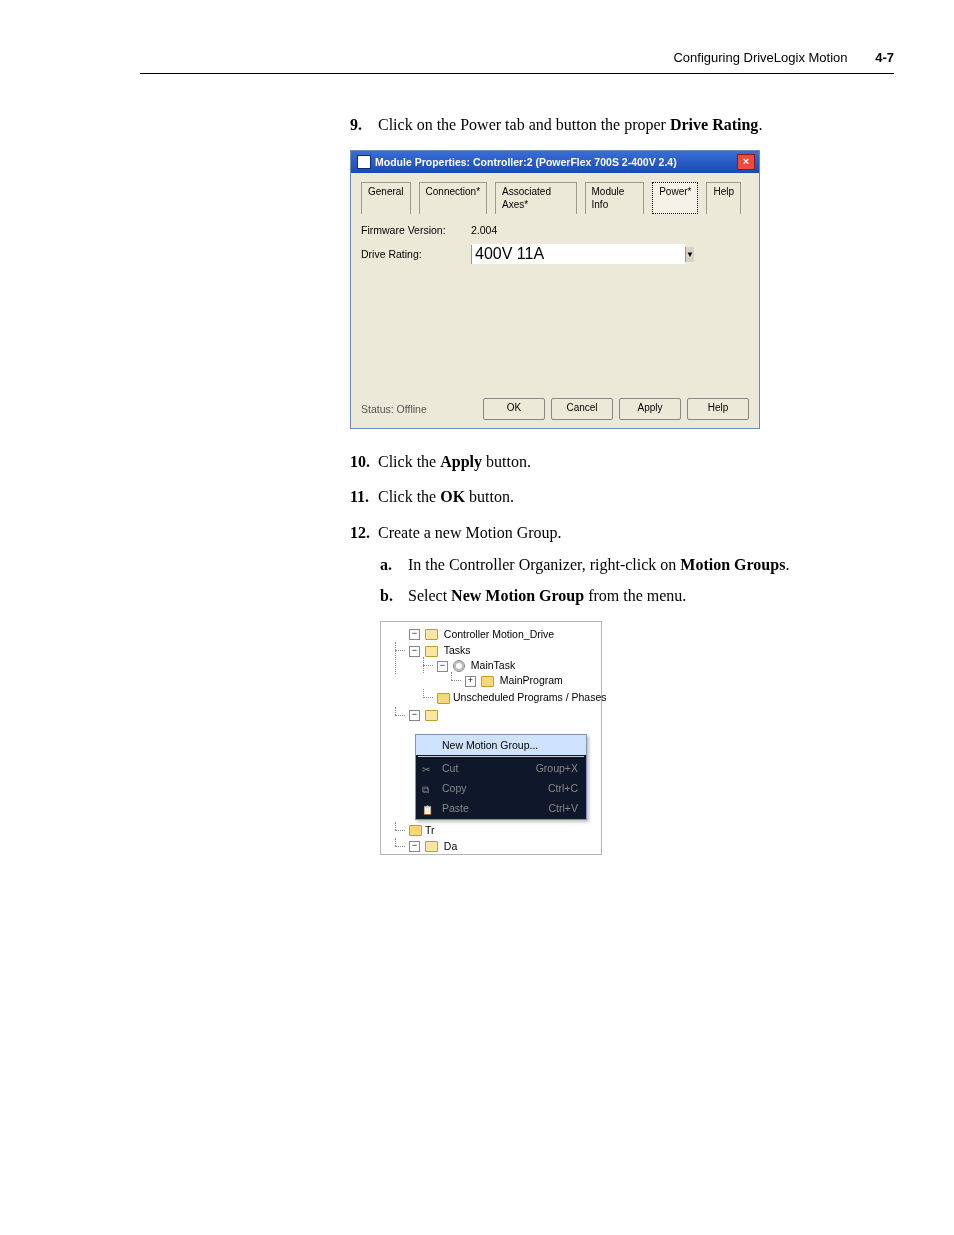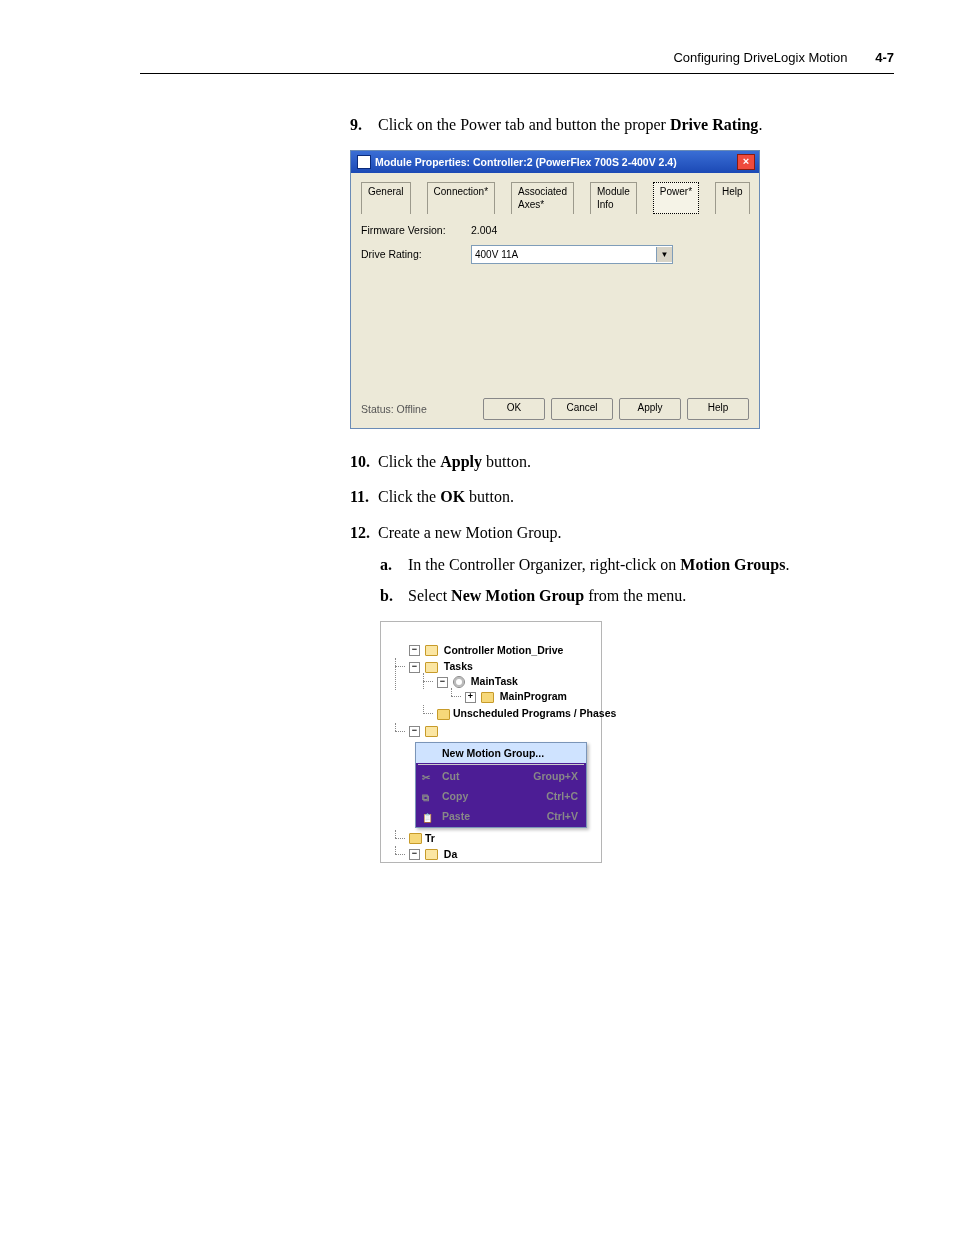--- a/index.html
+++ b/index.html
@@ -57,21 +57,21 @@
   background: #ef4b3d;
   color: #fff;
   text-align: center;
   font-weight: bold;
   border: 1px solid #8b1a10;
   line-height: 12px;
   font-size: 11px;
   font-family: Arial;
 }
 .dlg-body { padding: 8px 10px 10px 10px; }
-.tabs { display:flex; gap:16px; margin-bottom:10px; font-size:10px;}
+.tabs { display:flex; gap:8px; margin-bottom:10px; font-size:10px;}
 .tab {
   padding: 2px 6px;
   border: 1px solid #9c9a8c;
   border-bottom: none;
   background: #ece9d8;
   position: relative;
   top: 1px;
 }
 .tab.active { border: 1px dotted #000; background:#f5f3e7;}
 .tab-underline { border-bottom:1px solid #9c9a8c; flex:1; height:1px; align-self:flex-end;}
@@ -79,63 +79,62 @@
 .form-label { width: 110px; }
 .form-val { }
 .combo {
   display: inline-flex;
   align-items: center;
   border: 1px solid #7f9db9;
   background: #fff;
   width: 200px;
   height: 17px;
 }
-.combo input { border:none; flex:1; font-size:10px; padding:1px 3px; outline:none;}
+.combo input { border:none; flex:1; font-size:16px; padding:1px 3px; outline:none;}
 .combo .arrow { width:15px; height:15px; background:#d7d3c6; border-left:1px solid #7f9db9; text-align:center; font-size:8px; line-height:15px;}
 .dlg-footer { display:flex; align-items:center; justify-content:space-between; padding: 6px 10px 8px 10px;}
 .status { color:#555; }
 .btnrow { display:flex; gap:6px;}
 .winbtn {
   min-width:60px; height:20px;
   border:1px solid #888; background:#ece9d8;
   font-size:10px; text-align:center; line-height:18px;
   border-radius:2px;
 }
 
 .tree-shot {
   margin: 14px 0 0 30px;
   width: 220px;
   border: 1px solid #b5b5b5;
   background: #fff;
   font-family: Tahoma, Arial, sans-serif;
   font-size: 10.5px;
-  padding: 20px 0 0 0;
-  font-weight: bold;
+  padding: 4px 0 0 0;
 }
 .tree ul { list-style:none; margin:0; padding-left: 14px;}
 .tree li { position:relative; padding: 1px 0 1px 14px; white-space: nowrap;}
 .tree li::before {
   content:''; position:absolute; left:0; top:0; bottom:50%;
   border-left:1px dotted #888;
 }
 .tree li::after {
   content:''; position:absolute; left:0; top:8px; width:10px;
   border-top:1px dotted #888;
 }
 .tree .root::before, .tree .root::after { display:none; }
 .expander { display:inline-block; width:9px; height:9px; border:1px solid #888; background:#fff; text-align:center; line-height:7px; font-size:9px; margin-right:2px; vertical-align:middle;}
 .folder-icon { display:inline-block; width:11px; height:9px; background:#f6d87a; border:1px solid #c79b2a; margin-right:3px; vertical-align:middle; border-radius:1px;}
 .folder-icon.open { background:#fbe6a3;}
 .doc-icon { display:inline-block; width:9px; height:11px; background:#fff; border:1px solid #7fa6d9; margin-right:3px; vertical-align:middle;}
 .gear-icon { display:inline-block; width:10px;height:10px;border:1px solid #888;border-radius:50%;margin-right:3px;vertical-align:middle;box-shadow:inset 0 0 0 2px #bbb;}
 .ctx-menu {
   position: relative;
-  margin: 3px 0 4px 34px;
+  margin: 11px 0 4px 34px;
   width: 170px;
-  background:#4c1d95;
+  background:#0f172a;
   border:1px solid #7b95b8;
   box-shadow: 2px 2px 3px rgba(0,0,0,.25);
 }
 .ctx-item {
   display:flex; justify-content:space-between; align-items:center;
   padding: 3px 8px 3px 26px;
   color:#888;
 }
 .ctx-item.enabled { color:#000; background:#cfe3ff;}
 .ctx-sep { border-top:1px solid #ccc; margin:1px 2px;}

